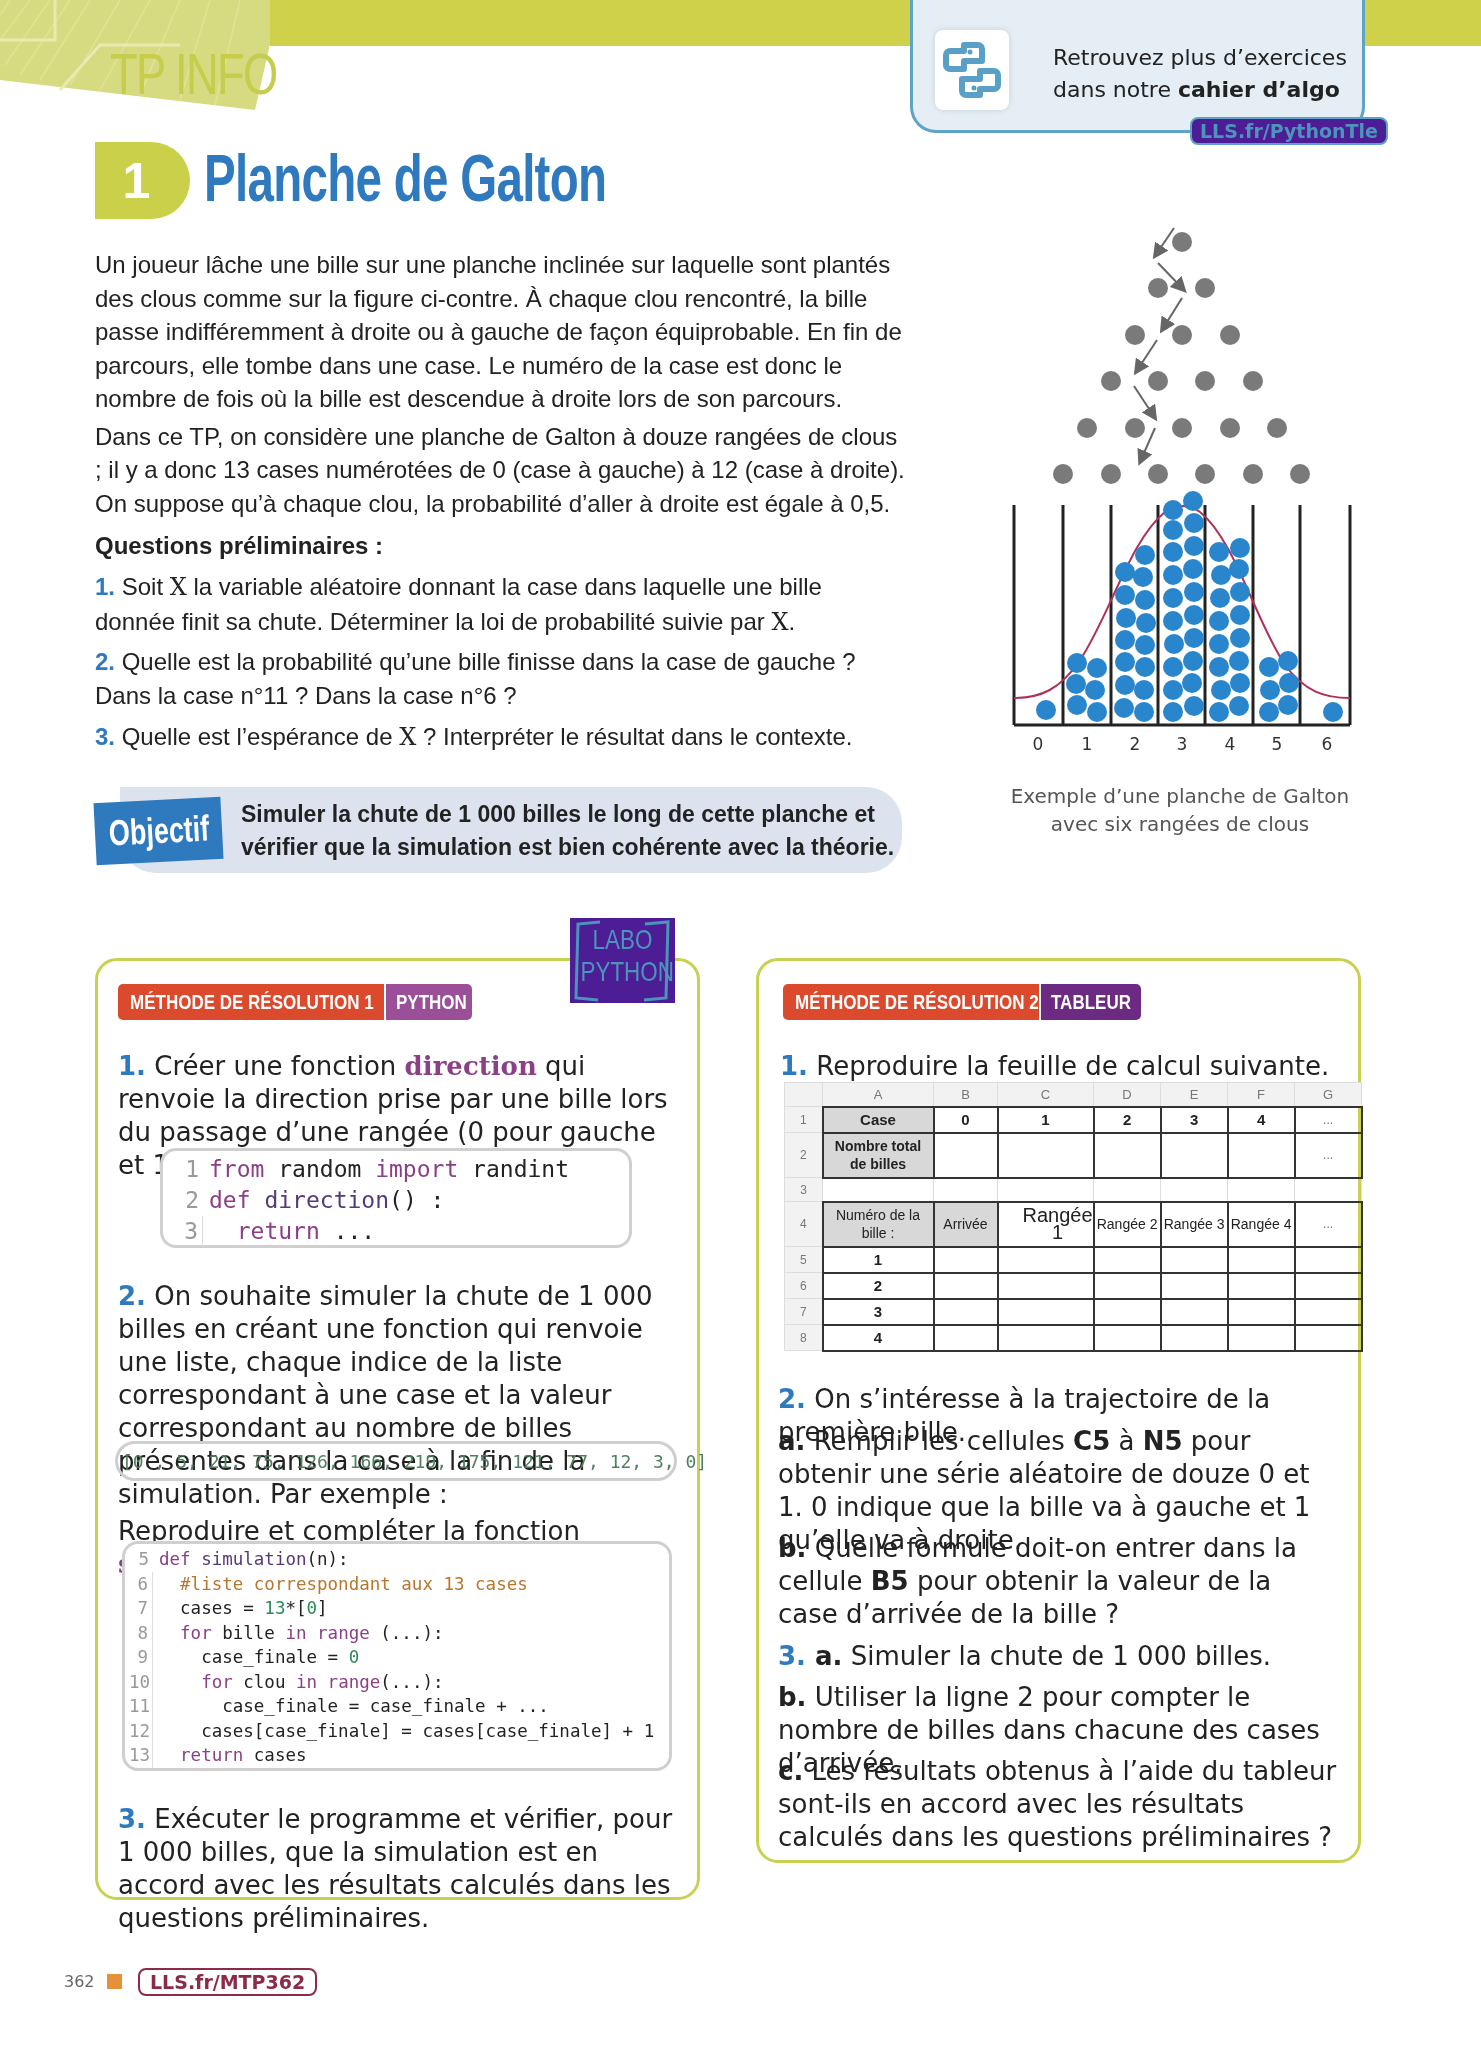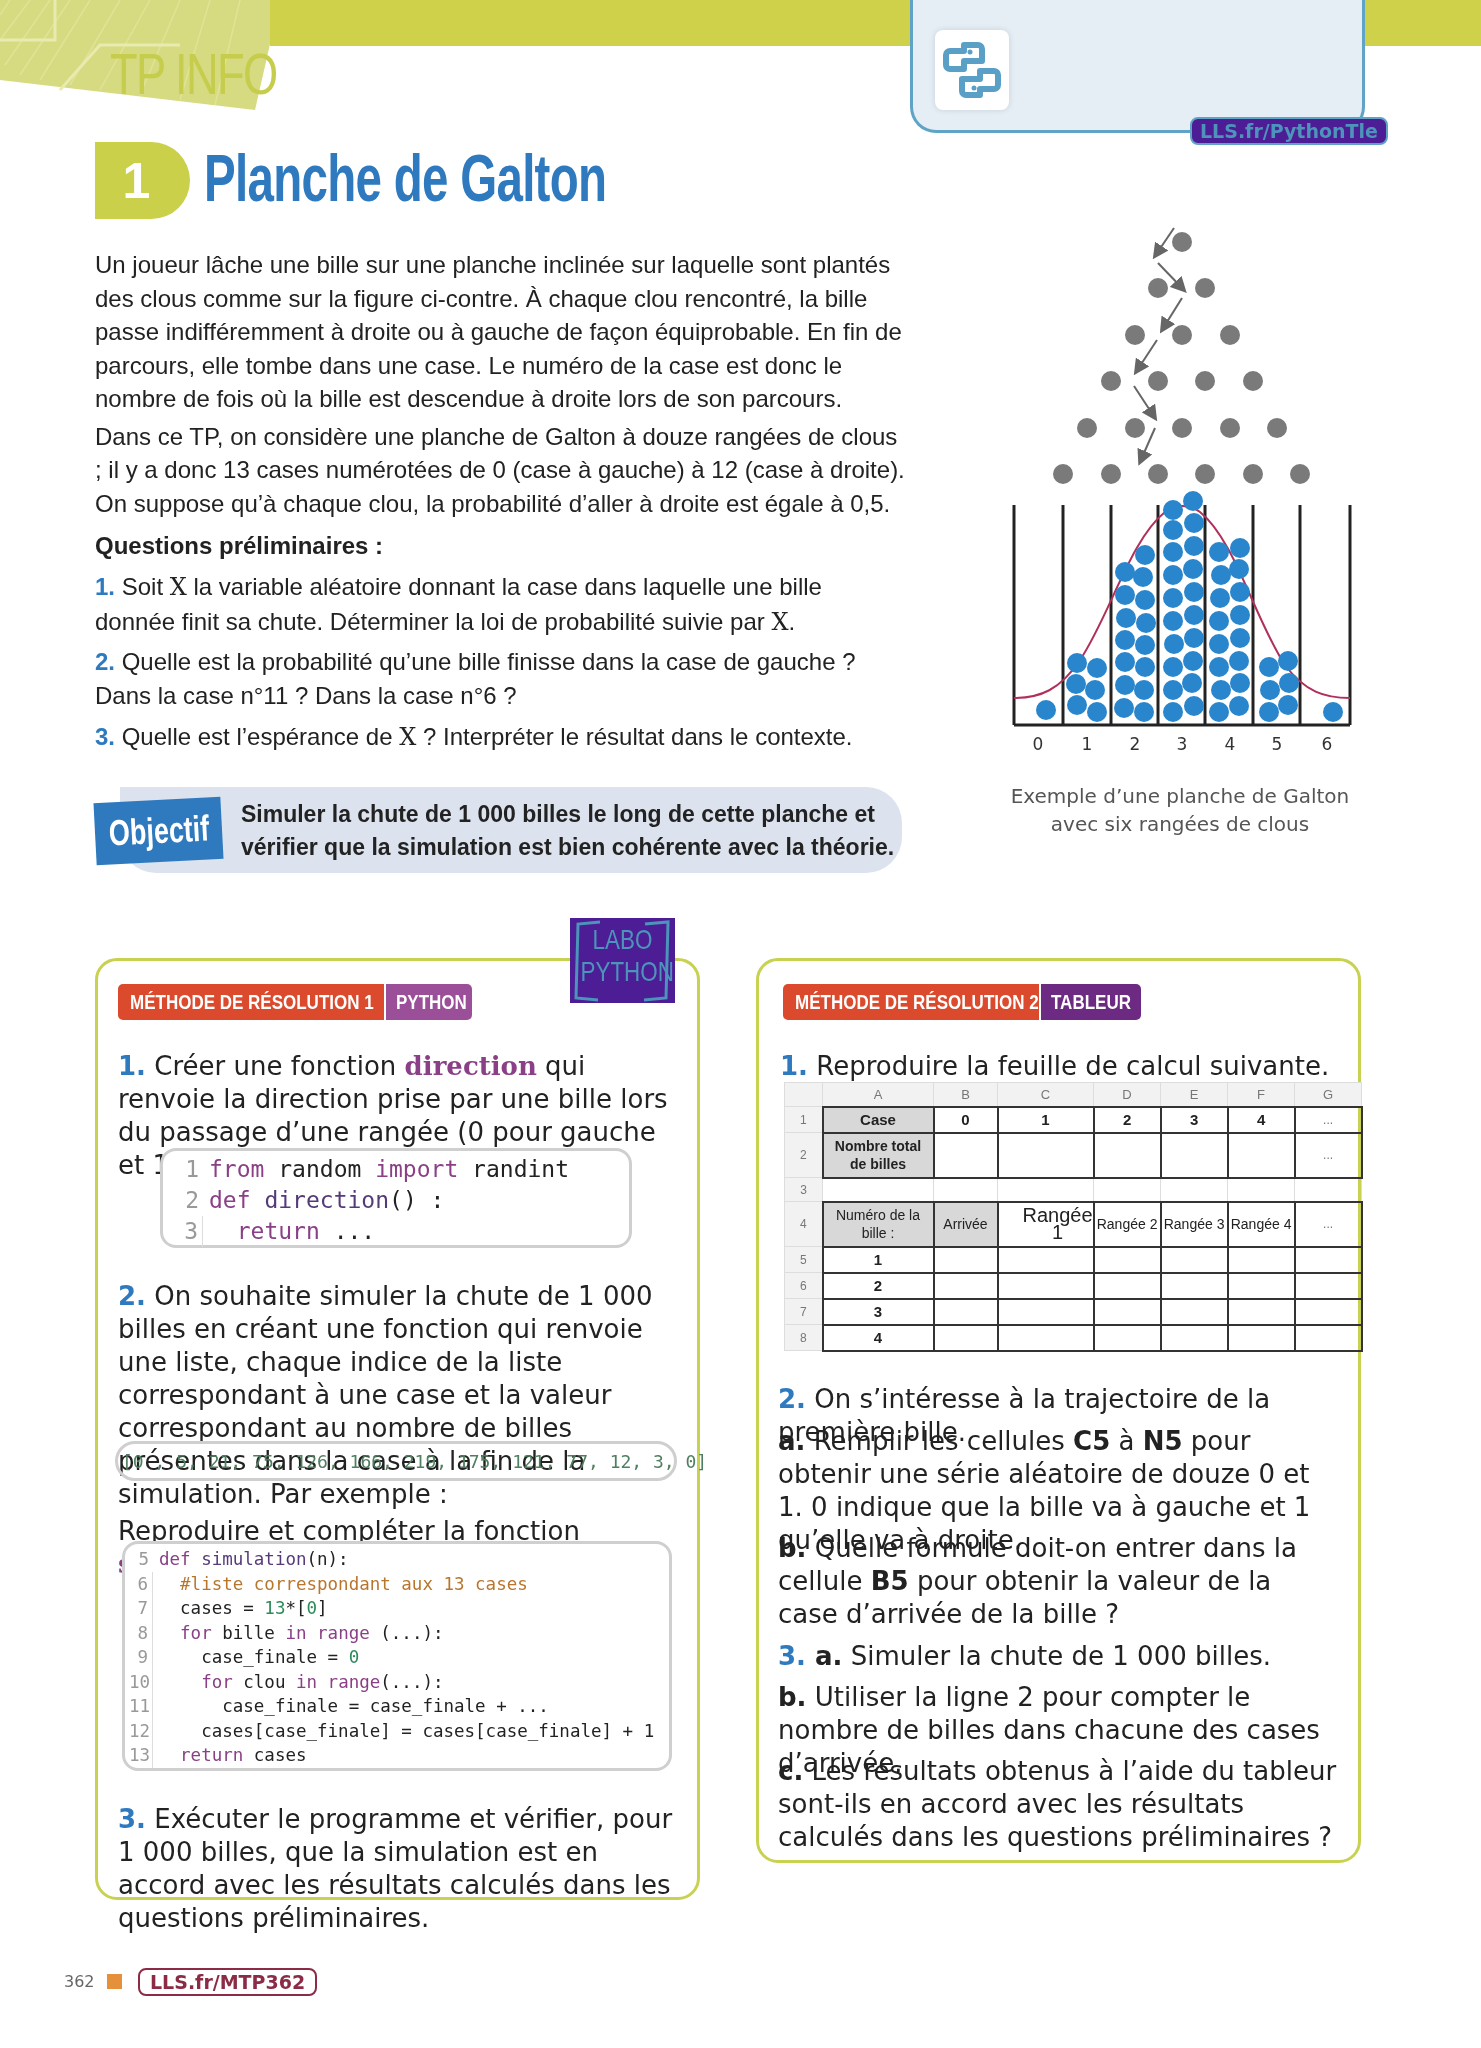--- a/index.html
+++ b/index.html
@@ -104,20 +104,24 @@
 <div class="promo">
   <div class="promo-icon">
     <svg width="60" height="62" viewBox="0 0 60 62">
       <g fill="none" stroke="#5aa0c6" stroke-width="6" stroke-linejoin="round">
         <path d="M22 6 h14 a4 4 0 0 1 4 4 v12 h-18 v8 H8 a4 4 0 0 1 -4 -4 v-10 a4 4 0 0 1 4 -4 h14 z"></path>
         <path d="M38 56 h-14 a4 4 0 0 1 -4 -4 v-12 h18 v-8 h14 a4 4 0 0 1 4 4 v10 a4 4 0 0 1 -4 4 h-14 z"></path>
       </g>
       <circle cx="28" cy="13" r="2.5" fill="#5aa0c6"></circle>
         <circle cx="32" cy="49" r="2.5" fill="#5aa0c6"></circle>
     </svg>
+  </div>
+  <div class="promo-text">
+    <div>Retrouvez plus d’exercices</div>
+    <div><span>dans notre </span><b>cahier d’algo</b></div>
   </div>
 </div>
 <a class="promo-link">LLS.fr/PythonTle</a>
 
 <div class="intro">
   <p>Un joueur lâche une bille sur une planche inclinée sur laquelle sont plantés des clous comme sur la figure ci-contre. À chaque clou rencontré, la bille passe indifféremment à droite ou à gauche de façon équiprobable. En fin de parcours, elle tombe dans une case. Le numéro de la case est donc le nombre de fois où la bille est descendue à droite lors de son parcours.</p>
   <p>Dans ce TP, on considère une planche de Galton à douze rangées de clous ; il y a donc 13 cases numérotées de 0 (case à gauche) à 12 (case à droite). On suppose qu’à chaque clou, la probabilité d’aller à droite est égale à 0,5.</p>
 </div>
 
 <div class="prelim-title">Questions préliminaires :</div>

